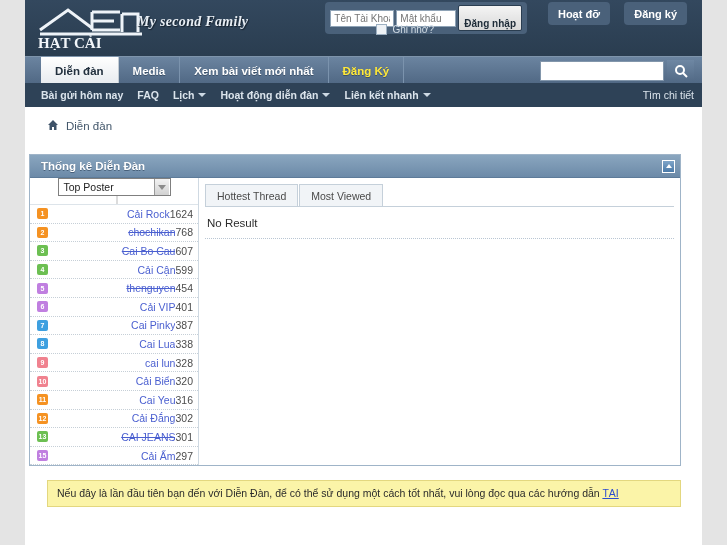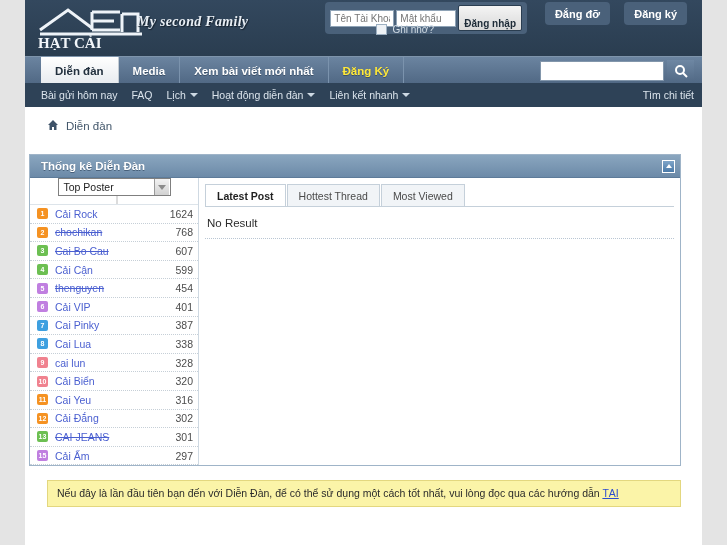--- a/index.html
+++ b/index.html
@@ -105,21 +105,21 @@
   }
   .searchbtn svg { display: block; }
 
   
   .subnav {
     height: 24px; background: #2e4257; position: relative;
     display: flex; align-items: center; padding-left: 16px; gap: 14px;
   }
   .subnav a {
     font-size: 10.5px; color: #dbe4ec; text-decoration: none; cursor: pointer;
-    display: flex; align-items: center; gap: 4px;
+    display: flex; align-items: center; gap: 4px; font-weight: bold;
   }
   .caret {
     width: 0; height: 0; border-left: 4px solid transparent;
     border-right: 4px solid transparent; border-top: 4px solid #cdd9e4;
     display: inline-block;
   }
   .detail-link {
     position: absolute; right: 8px; font-size: 10.5px; color: #dbe4ec; cursor: pointer;
   }
 
@@ -167,21 +167,21 @@
   }
   .fakeselect .arrowbox i {
     width: 0; height: 0; border-left: 4px solid transparent;
     border-right: 4px solid transparent; border-top: 5px solid #8b8b8b;
   }
   .gapbox { flex: 1; height: 18px; margin-left: 5px; background: #ebebeb; border: 1px solid #dcdcdc; }
 
   ul.userlist { list-style: none; margin: 0; padding: 0; }
   ul.userlist li {
     height: 18.6px; display: flex; align-items: center; padding: 0 5px 0 7px;
-    border-bottom: 1px dotted #c6cfd7; font-size: 10.5px;
+    border-bottom: 1px dotted #c6cfd7; font-size: 10.5px; text-align: right;
   }
   .rank {
     width: 11px; height: 11px; border-radius: 2px; margin-right: 7px;
     color: #ffffff; font-size: 7px; font-weight: bold;
     display: flex; align-items: center; justify-content: center;
     flex: 0 0 auto; line-height: 1;
   }
   .uname { color: #4a5fd0; flex: 1; white-space: nowrap; overflow: hidden; }
   .uname.struck { text-decoration: line-through; }
   .ucount { color: #4c4c4c; font-size: 10.5px; }
@@ -233,21 +233,21 @@
 
       <div class="loginbox">
         <input class="inp-user" type="text" placeholder="Tên Tài Khoản" style="">
         <input class="inp-pass" type="password" placeholder="Mật khẩu" style="">
         <button class="btn-login">Đăng nhập</button>
       </div>
       <div class="remember">
         <span class="cb"></span>
         <span>Ghi nhớ?</span>
       </div>
-      <div class="topbtn btn-help">Đắng đỡ</div>
+      <div class="topbtn btn-help">Hoạt đỡ</div>
       <div class="topbtn btn-reg">Đăng ký</div>
     </div>
 
     <div class="navbar">
       <div class="navtabs">
         <div class="navtab active">Diễn đàn</div>
         <div class="navtab">Media</div>
         <div class="navtab">Xem bài viết mới nhất</div>
         <div class="navtab highlight">Đăng Ký</div>
       </div>
@@ -383,21 +383,20 @@
               <li>
                 <span class="rank" style="background: rgb(192, 127, 224);">15</span>
                 <span class="uname">Cải Ấm</span>
                 <span class="ucount">297</span>
               </li>
             </ul>
         </div>
 
         <div class="rightcol">
           <div class="tabstrip">
-            <div class="tabitem active">Latest Post</div>
             <div class="tabitem">Hottest Thread</div>
             <div class="tabitem">Most Viewed</div>
           </div>
           <div class="tabpane">No Result</div>
         </div>
       </div>
     </div>
 
     <div class="notice">
       <span>Nếu đây là lần đầu tiên bạn đến với Diễn Đàn, để có thể sử dụng một cách tốt nhất, vui lòng đọc qua các hướng dẫn </span><a>TẠI</a>

